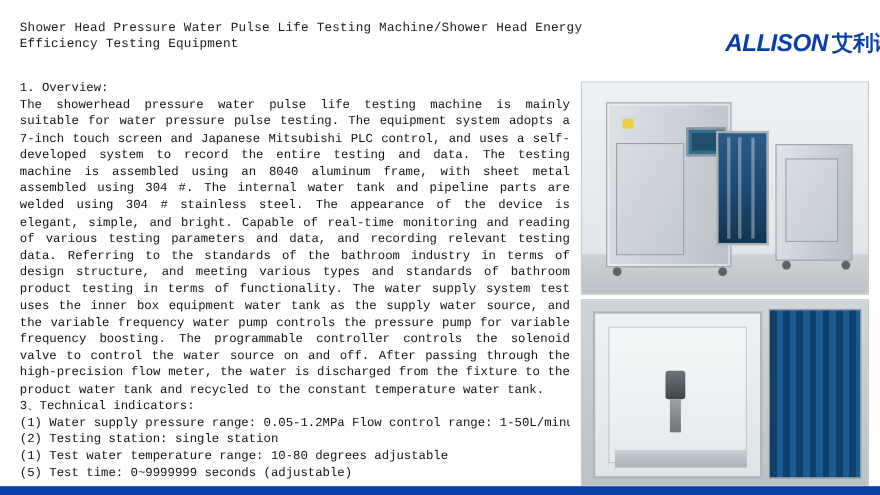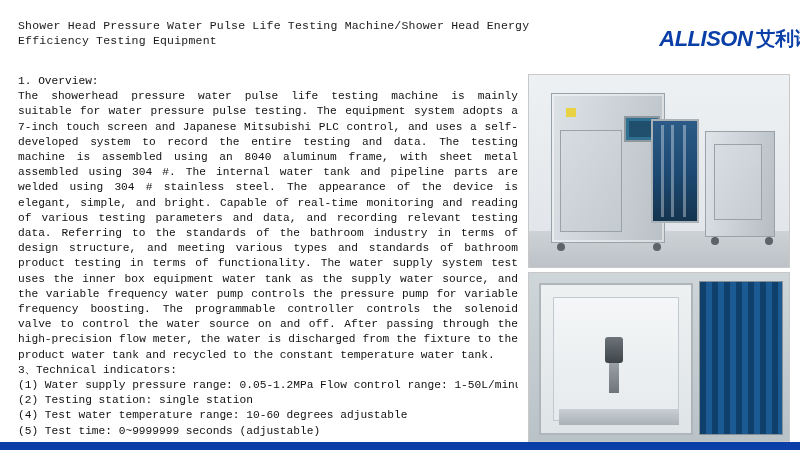--- a/index.html
+++ b/index.html
@@ -319,21 +319,21 @@
       <span class="brand-main">ALLISON</span><span class="brand-cn">艾利讯</span><span class="brand-reg">®</span>
     </div>
   </div>
 
   <div class="content">
     <p class="section-head">1. Overview:</p>
     <p>The showerhead pressure water pulse life testing machine is mainly suitable for water pressure pulse testing. The equipment system adopts a 7-inch touch screen and Japanese Mitsubishi PLC control, and uses a self-developed system to record the entire testing and data. The testing machine is assembled using an 8040 aluminum frame, with sheet metal assembled using 304 #. The internal water tank and pipeline parts are welded using 304 # stainless steel. The appearance of the device is elegant, simple, and bright. Capable of real-time monitoring and reading of various testing parameters and data, and recording relevant testing data. Referring to the standards of the bathroom industry in terms of design structure, and meeting various types and standards of bathroom product testing in terms of functionality. The water supply system test uses the inner box equipment water tank as the supply water source, and the variable frequency water pump controls the pressure pump for variable frequency boosting. The programmable controller controls the solenoid valve to control the water source on and off. After passing through the high-precision flow meter, the water is discharged from the fixture to the product water tank and recycled to the constant temperature water tank.</p>
     <p class="section-head">3、Technical indicators:</p>
     <p class="spec-line">(1) Water supply pressure range: 0.05-1.2MPa Flow control range: 1-50L/minute</p>
     <p class="spec-line">(2) Testing station: single station</p>
-    <p class="spec-line">(4) Test water temperature range: 10-60 degrees adjustable</p>
+    <p class="spec-line">(1) Test water temperature range: 10-80 degrees adjustable</p>
     <p class="spec-line">(5) Test time: 0~9999999 seconds (adjustable)</p>
 
   </div>
 
   <div class="photos">
 
     <div class="photo photo-top">
       <div class="wallline"></div>
       <div class="floor"></div>
 

